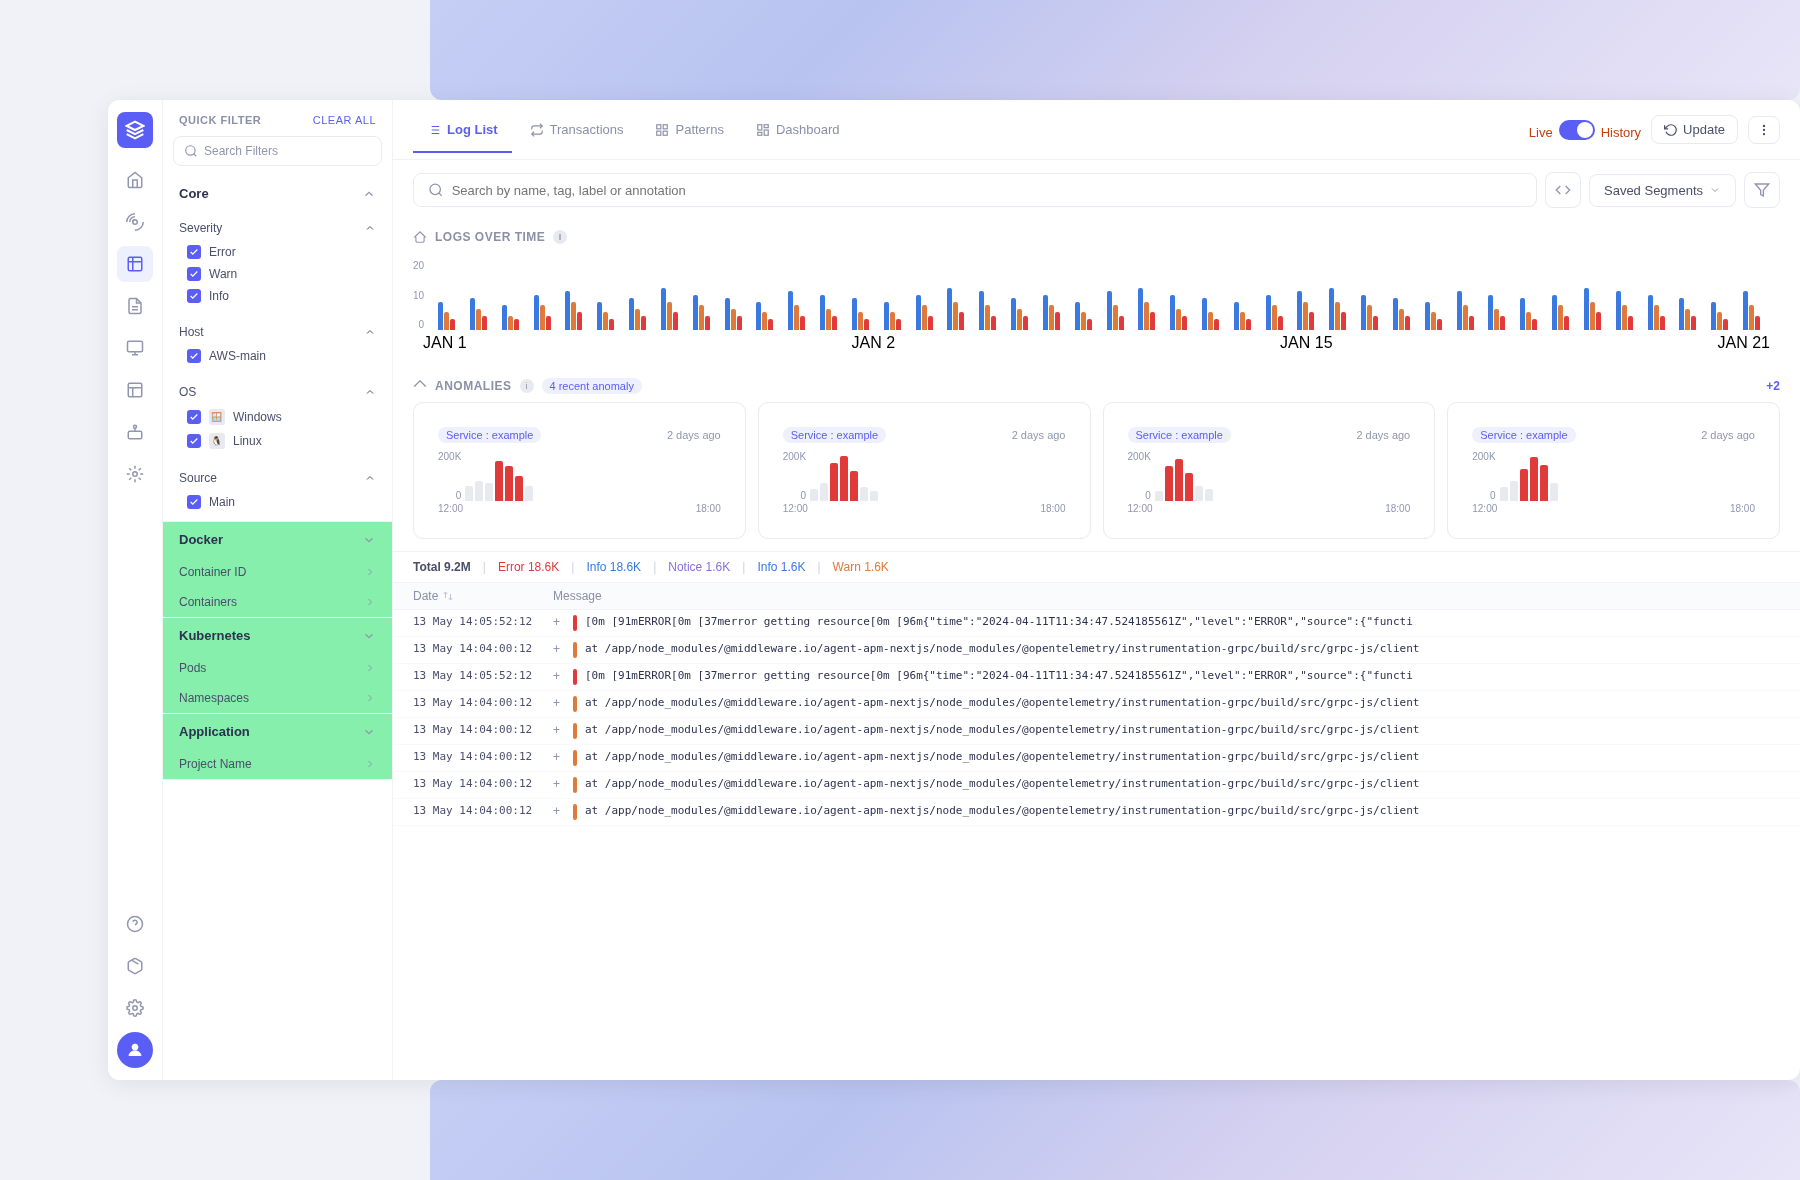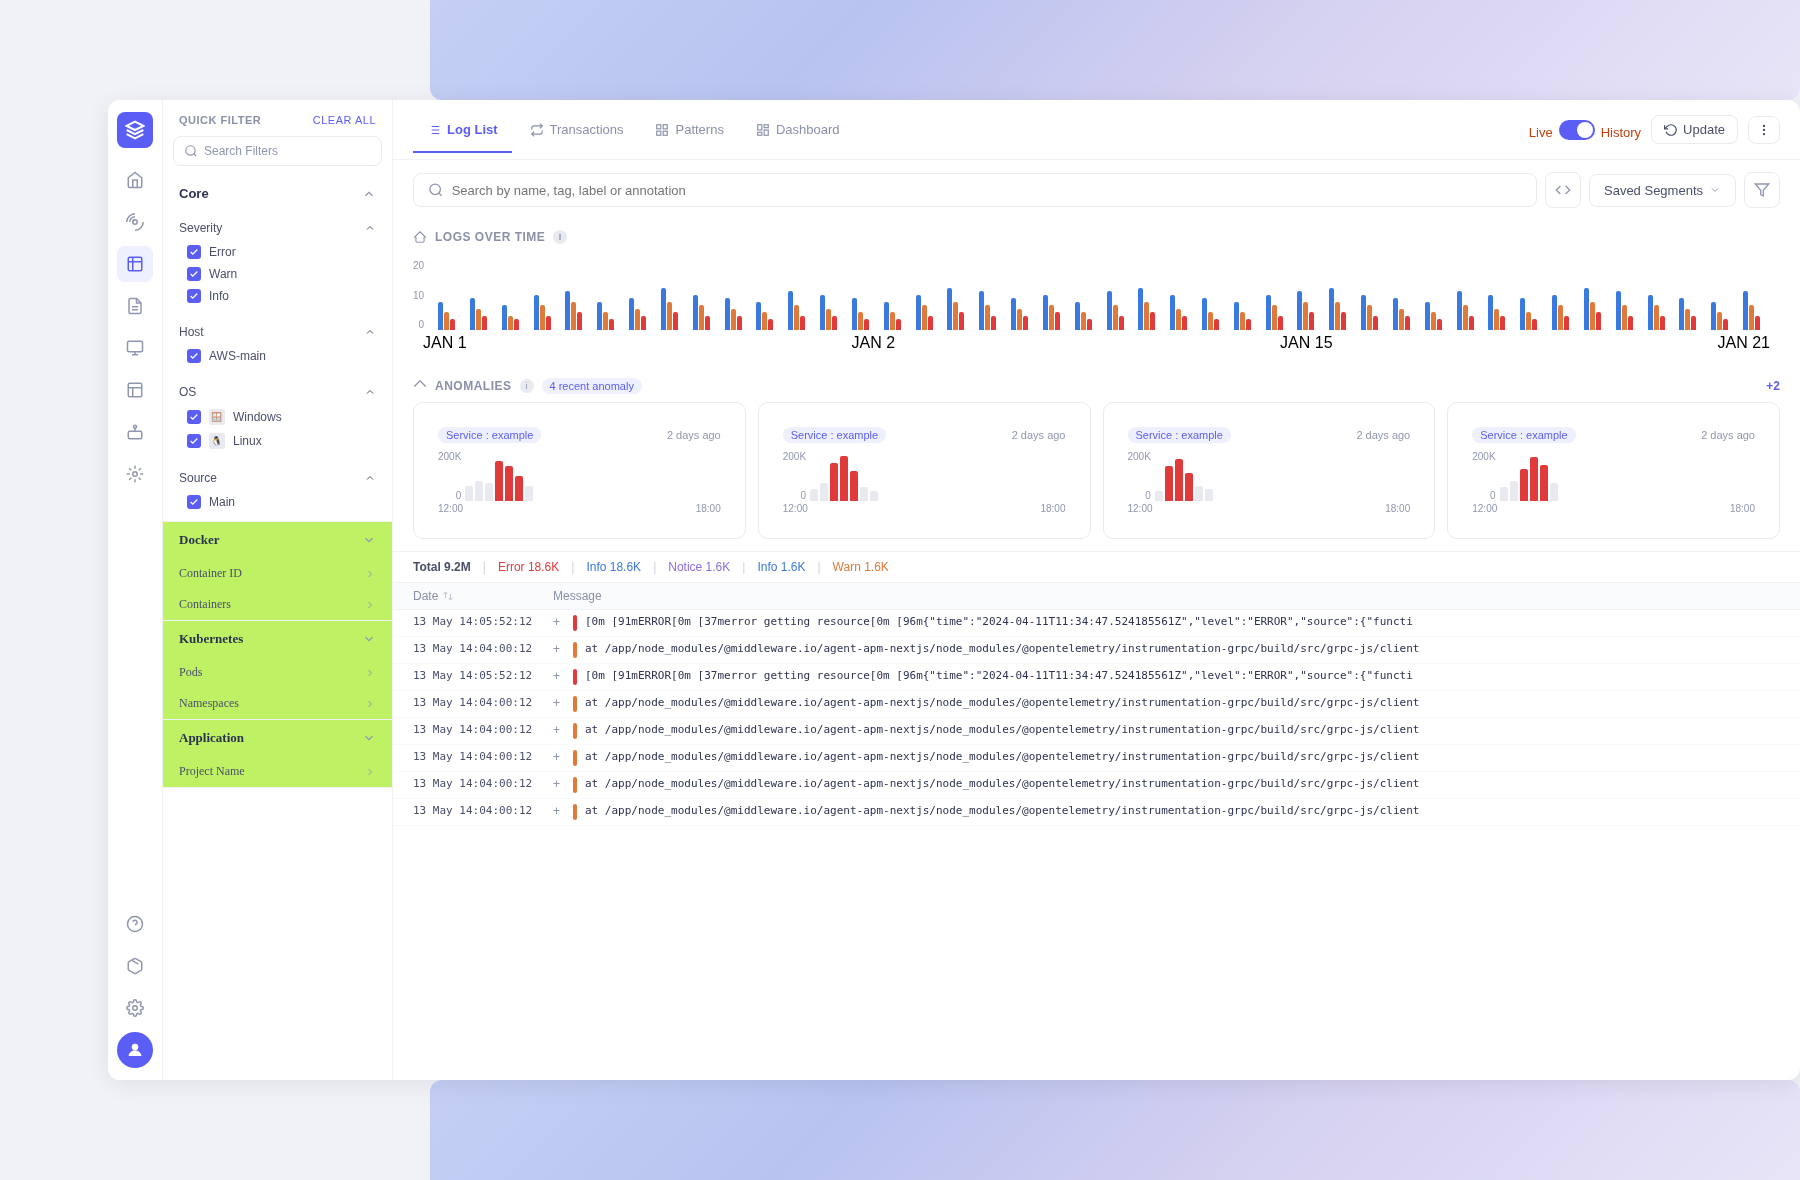--- a/index.html
+++ b/index.html
@@ -74,21 +74,21 @@
     .filter-checkbox {
       width: 14px; height: 14px; border-radius: 3px; background: #5b5ef4;
       display: flex; align-items: center; justify-content: center; flex-shrink: 0;
     }
     .filter-checkbox svg { width: 10px; height: 10px; color: white; }
     .filter-item-os-icon {
       width: 16px; height: 16px; border-radius: 3px; background: #e8eaf0;
       display: flex; align-items: center; justify-content: center; font-size: 9px;
     }
 
-    .docker-section { background: #bef264; font-family: Liberation Serif, serif; }
+    .docker-section { background: #86efac; }
     .docker-section-header {
       display: flex; align-items: center; justify-content: space-between;
       padding: 10px 16px; font-size: 13px; font-weight: 600; color: #2d3250; cursor: pointer;
     }
     .docker-item {
       display: flex; align-items: center; justify-content: space-between;
       padding: 8px 16px; font-size: 12px; color: #4a4f6a; cursor: pointer;
     }
     .docker-item svg { color: #9096b0; width: 12px; height: 12px; }
 

